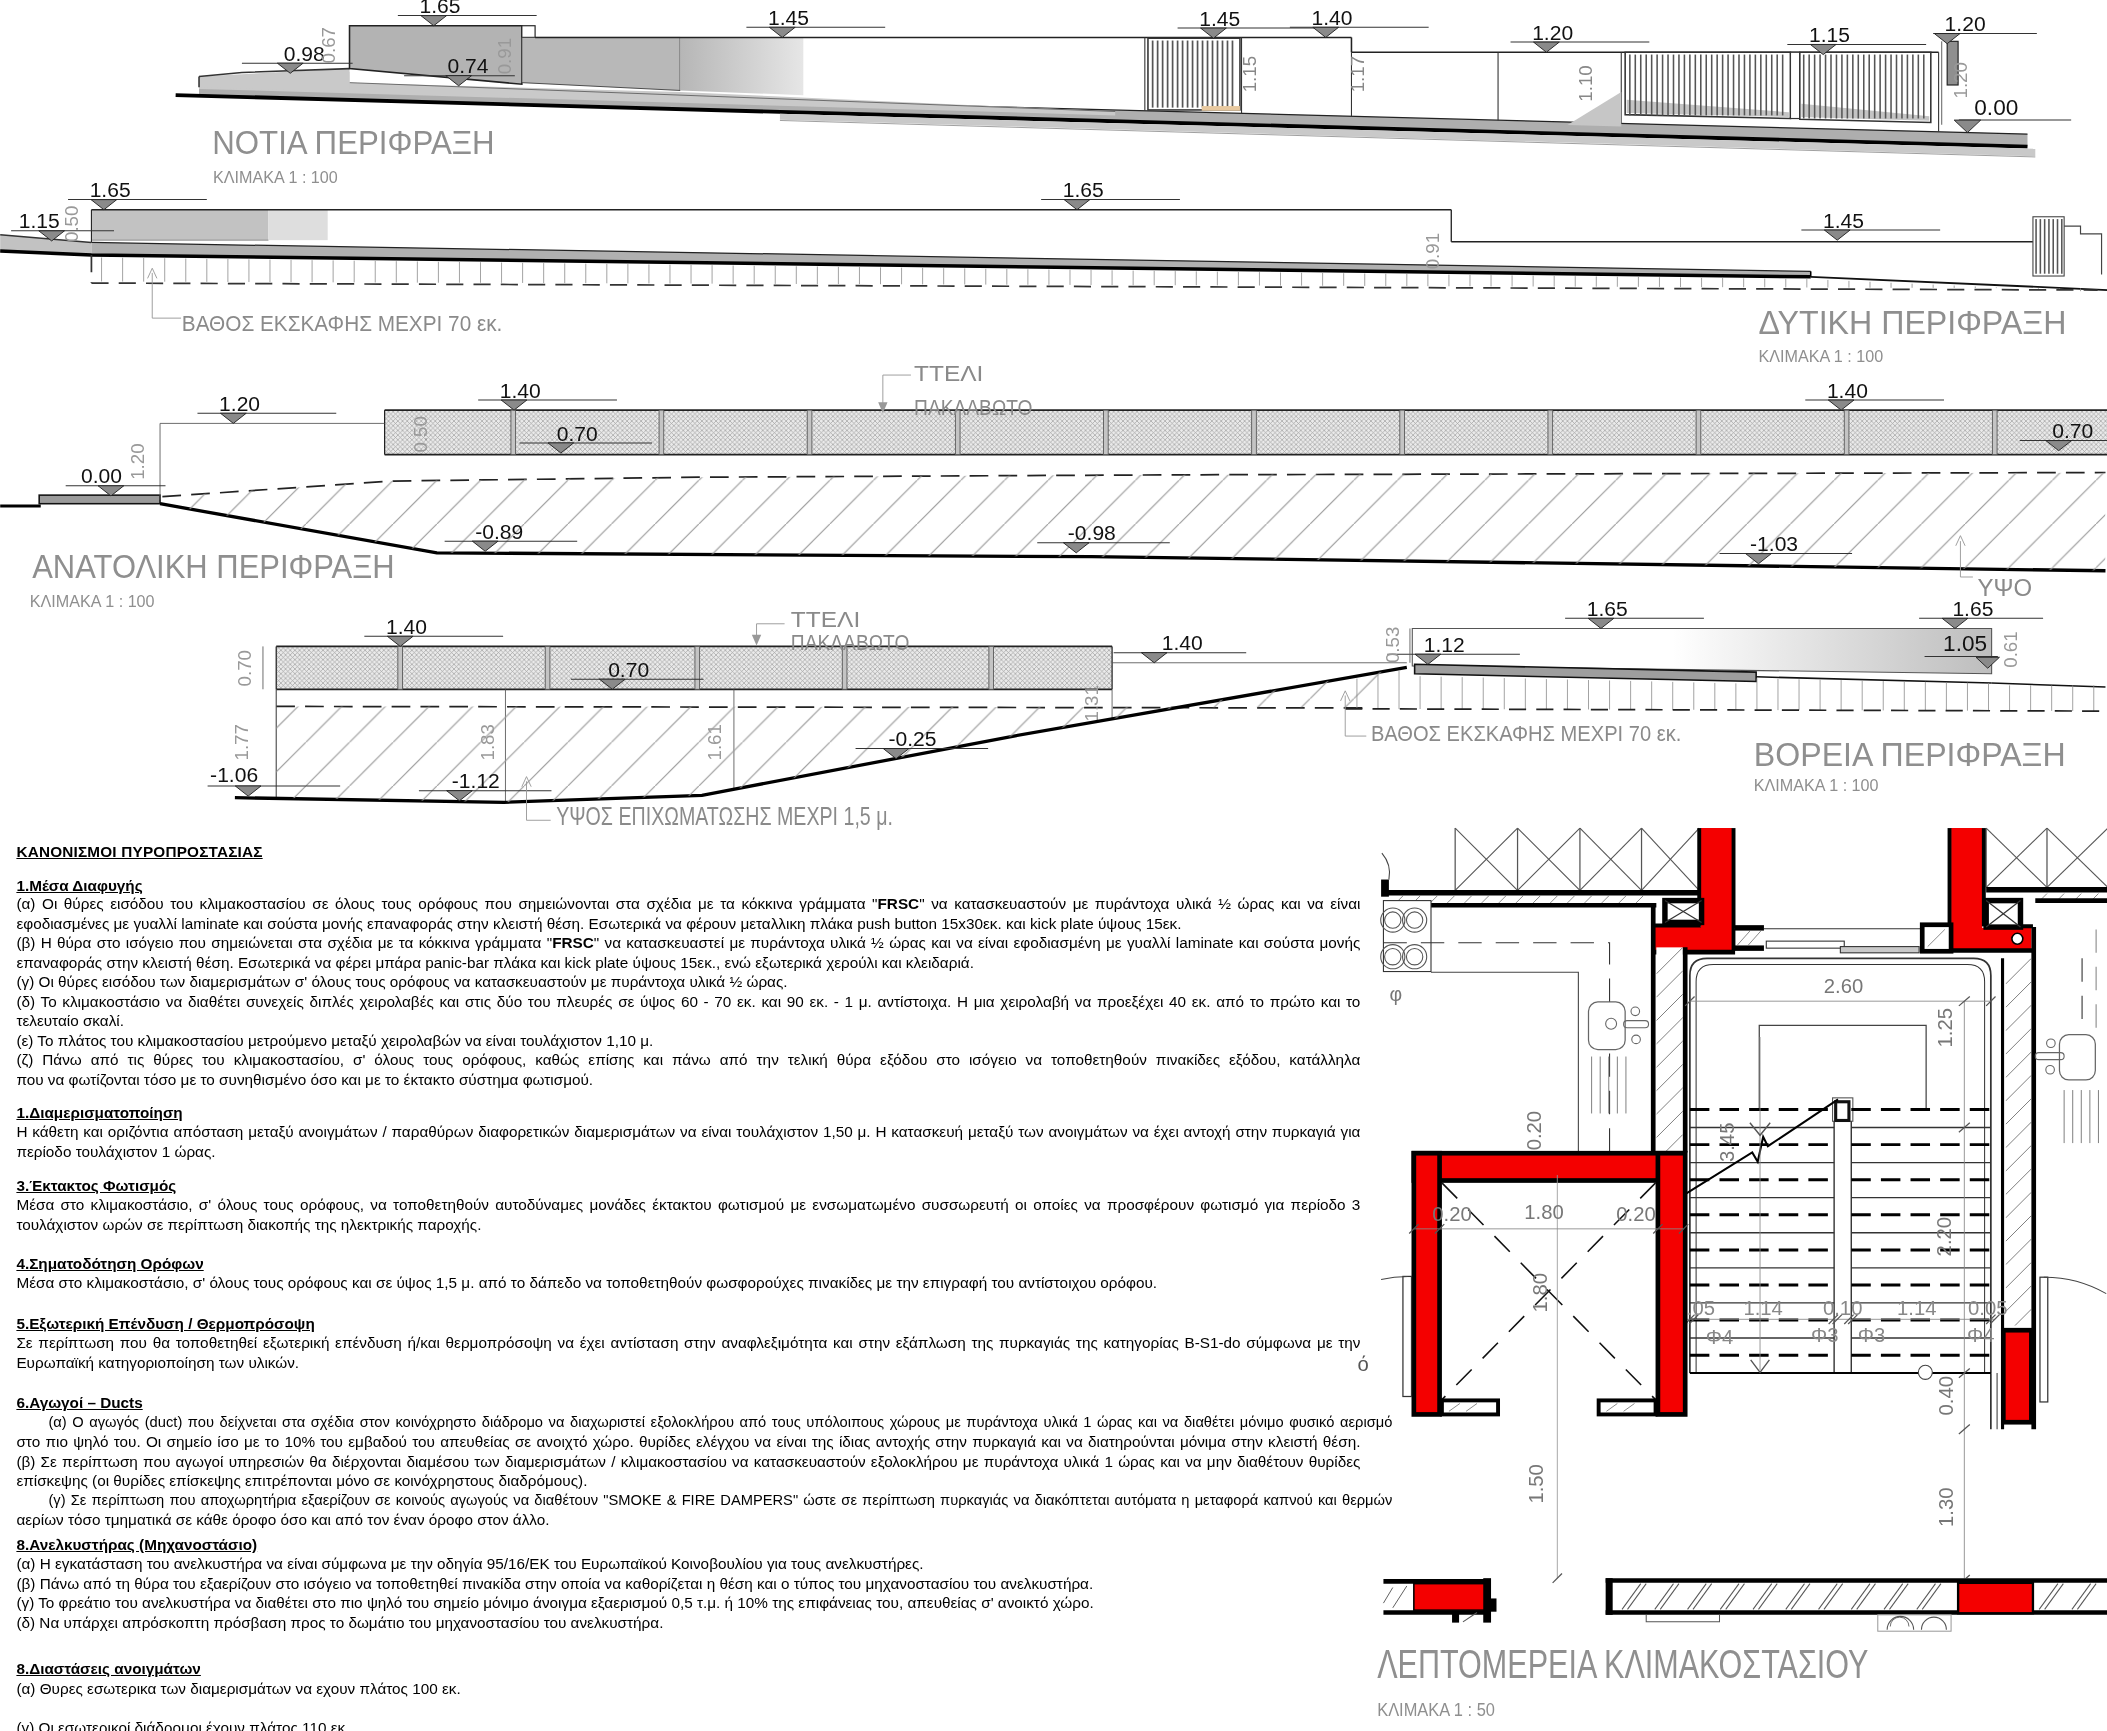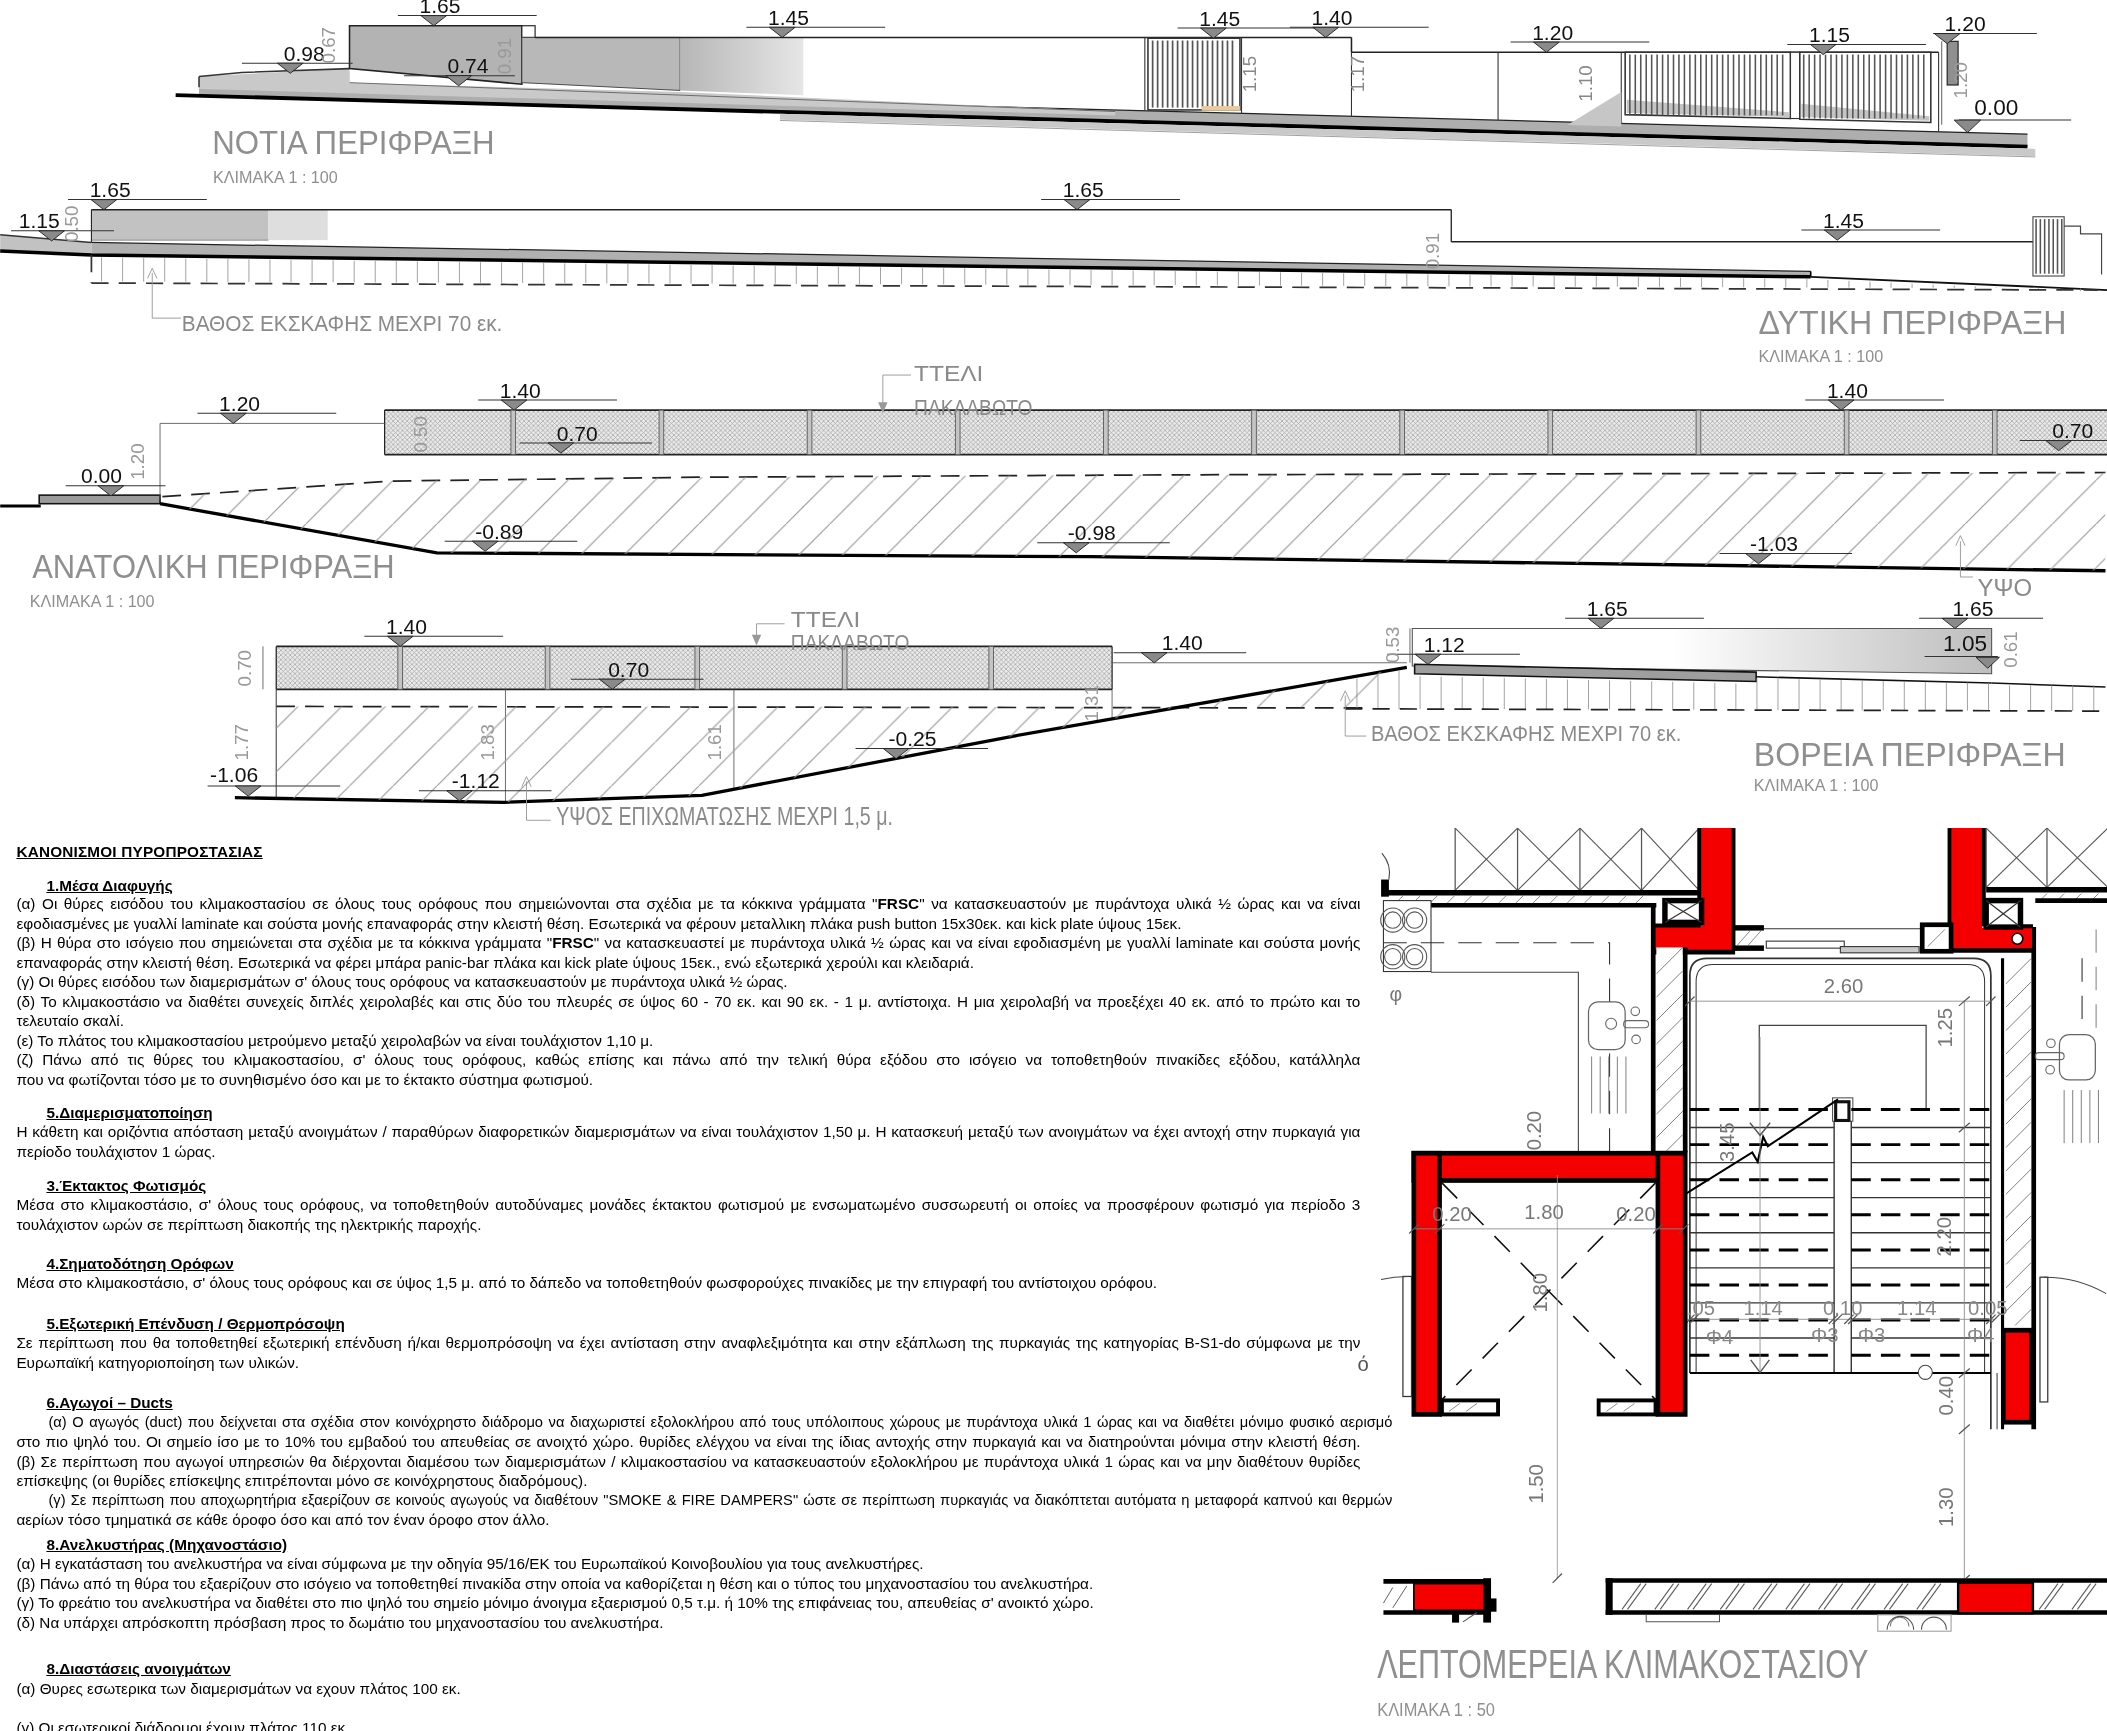--- a/index.html
+++ b/index.html
@@ -2,21 +2,21 @@
 <html lang="el" style="font-size:12.5px"><head><meta charset="utf-8">
 <title>drawing</title>
 <style>
 html,body{margin:0;padding:0;background:#fff;}
 body{width:2108px;height:1731px;position:relative;font-family:"Liberation Sans",sans-serif;}
 svg{position:absolute;left:0;top:0;}
 svg text{font-family:"Liberation Sans",sans-serif;}
 #regs{position:absolute;left:16.4px;top:0;width:1344px;height:1722px;font-size:15.3px;color:#000;}
 #regs div{position:absolute;left:0;width:1344px;white-space:nowrap;}
 #regs .tt{font-weight:bold;text-decoration:underline;letter-spacing:0.2px;}
-#regs .hd{font-weight:bold;text-decoration:underline;margin-left:30px;}
+#regs .hd{font-weight:bold;text-decoration:underline;}
 #regs .jl{text-align:justify;text-align-last:justify;white-space:normal !important;height:20px;overflow:hidden;}
 #regs .s{font-size:14.7px;margin-left:32px;}
 #regs .ll{}
 </style></head><body>
 
 <svg width="2108" height="1731" viewBox="0 0 2703 2220">
     <defs>
 <pattern id="mesh" width="6" height="6" patternUnits="userSpaceOnUse">
   <path d="M0,6 L6,0 M0,0 L6,6" stroke="#a0a0a0" stroke-width="0.9"></path>
 </pattern>
@@ -967,21 +967,21 @@
 <div class="jl" style="top:895px">(α) Οι θύρες εισόδου του κλιμακοστασίου σε όλους τους ορόφους που σημειώνονται στα σχέδια με τα κόκκινα γράμματα "<b>FRSC</b>" να κατασκευαστούν με πυράντοχα υλικά ½ ώρας και να είναι</div>
 <div class="ll" style="top:915px">εφοδιασμένες με γυαλλί laminate και σούστα μονής επαναφοράς στην κλειστή θέση. Εσωτερικά να φέρουν μεταλλικη πλάκα push button 15x30εκ. και kick plate ύψους 15εκ.</div>
 <div class="jl" style="top:934px">(β) Η θύρα στο ισόγειο που σημειώνεται στα σχέδια με τα κόκκινα γράμματα "<b>FRSC</b>" να κατασκευαστεί με πυράντοχα υλικά ½ ώρας και να είναι εφοδιασμένη με γυαλλί laminate και σούστα μονής</div>
 <div class="ll" style="top:954px">επαναφοράς στην κλειστή θέση. Εσωτερικά να φέρει μπάρα panic-bar πλάκα και kick plate ύψους 15εκ., ενώ εξωτερικά χερούλι και κλειδαριά.</div>
 <div class="ll" style="top:973px">(γ) Οι θύρες εισόδου των διαμερισμάτων σ' όλους τους ορόφους να κατασκευαστούν με πυράντοχα υλικά ½ ώρας.</div>
 <div class="jl" style="top:993px">(δ) Το κλιμακοστάσιο να διαθέτει συνεχείς διπλές χειρολαβές και στις δύο του πλευρές σε ύψος 60 - 70 εκ. και 90 εκ. - 1 μ. αντίστοιχα. Η μια χειρολαβή να προεξέχει 40 εκ. από το πρώτο και το</div>
 <div class="ll" style="top:1012px">τελευταίο σκαλί.</div>
 <div class="ll" style="top:1032px">(ε) Το πλάτος του κλιμακοστασίου μετρούμενο μεταξύ χειρολαβών να είναι τουλάχιστον 1,10 μ.</div>
 <div class="jl" style="top:1051px">(ζ) Πάνω από τις θύρες του κλιμακοστασίου, σ' όλους τους ορόφους, καθώς επίσης και πάνω από την τελική θύρα εξόδου στο ισόγειο να τοποθετηθούν πινακίδες εξόδου, κατάλληλα σηματοδοτημένες</div>
 <div class="ll" style="top:1071px">που να φωτίζονται τόσο με το συνηθισμένο όσο και με το έκτακτο σύστημα φωτισμού.</div>
-<div class="hd" style="top:1104px">5.Διαμερισματοποίηση</div>
+<div class="hd" style="top:1104px">1.Διαμερισματοποίηση</div>
 <div class="jl" style="top:1123px">Η κάθετη και οριζόντια απόσταση μεταξύ ανοιγμάτων / παραθύρων διαφορετικών διαμερισμάτων να είναι τουλάχιστον 1,50 μ. Η κατασκευή μεταξύ των ανοιγμάτων να έχει αντοχή στην πυρκαγιά για</div>
 <div class="ll" style="top:1143px">περίοδο τουλάχιστον 1 ώρας.</div>
 <div class="hd" style="top:1177px">3.Έκτακτος Φωτισμός</div>
 <div class="jl" style="top:1196px">Μέσα στο κλιμακοστάσιο, σ' όλους τους ορόφους, να τοποθετηθούν αυτοδύναμες μονάδες έκτακτου φωτισμού με ενσωματωμένο συσσωρευτή οι οποίες να προσφέρουν φωτισμό για περίοδο 3</div>
 <div class="ll" style="top:1216px">τουλάχιστον ωρών σε περίπτωση διακοπής της ηλεκτρικής παροχής.</div>
 <div class="hd" style="top:1255px">4.Σηματοδότηση Ορόφων</div>
 <div class="ll" style="top:1274px">Μέσα στο κλιμακοστάσιο, σ' όλους τους ορόφους και σε ύψος 1,5 μ.  από το δάπεδο να τοποθετηθούν φωσφορούχες πινακίδες με την επιγραφή του αντίστοιχου ορόφου.</div>
 <div class="hd" style="top:1315px">5.Εξωτερική Επένδυση / Θερμοπρόσοψη</div>
 <div class="jl" style="top:1334px">Σε περίπτωση που θα τοποθετηθεί εξωτερική επένδυση ή/και θερμοπρόσοψη να έχει αντίσταση στην αναφλεξιμότητα και στην εξάπλωση της πυρκαγιάς της κατηγορίας B-S1-do σύμφωνα με την</div>
 <div class="ll" style="top:1354px">Ευρωπαϊκή κατηγοριοποίηση των υλικών.</div>

